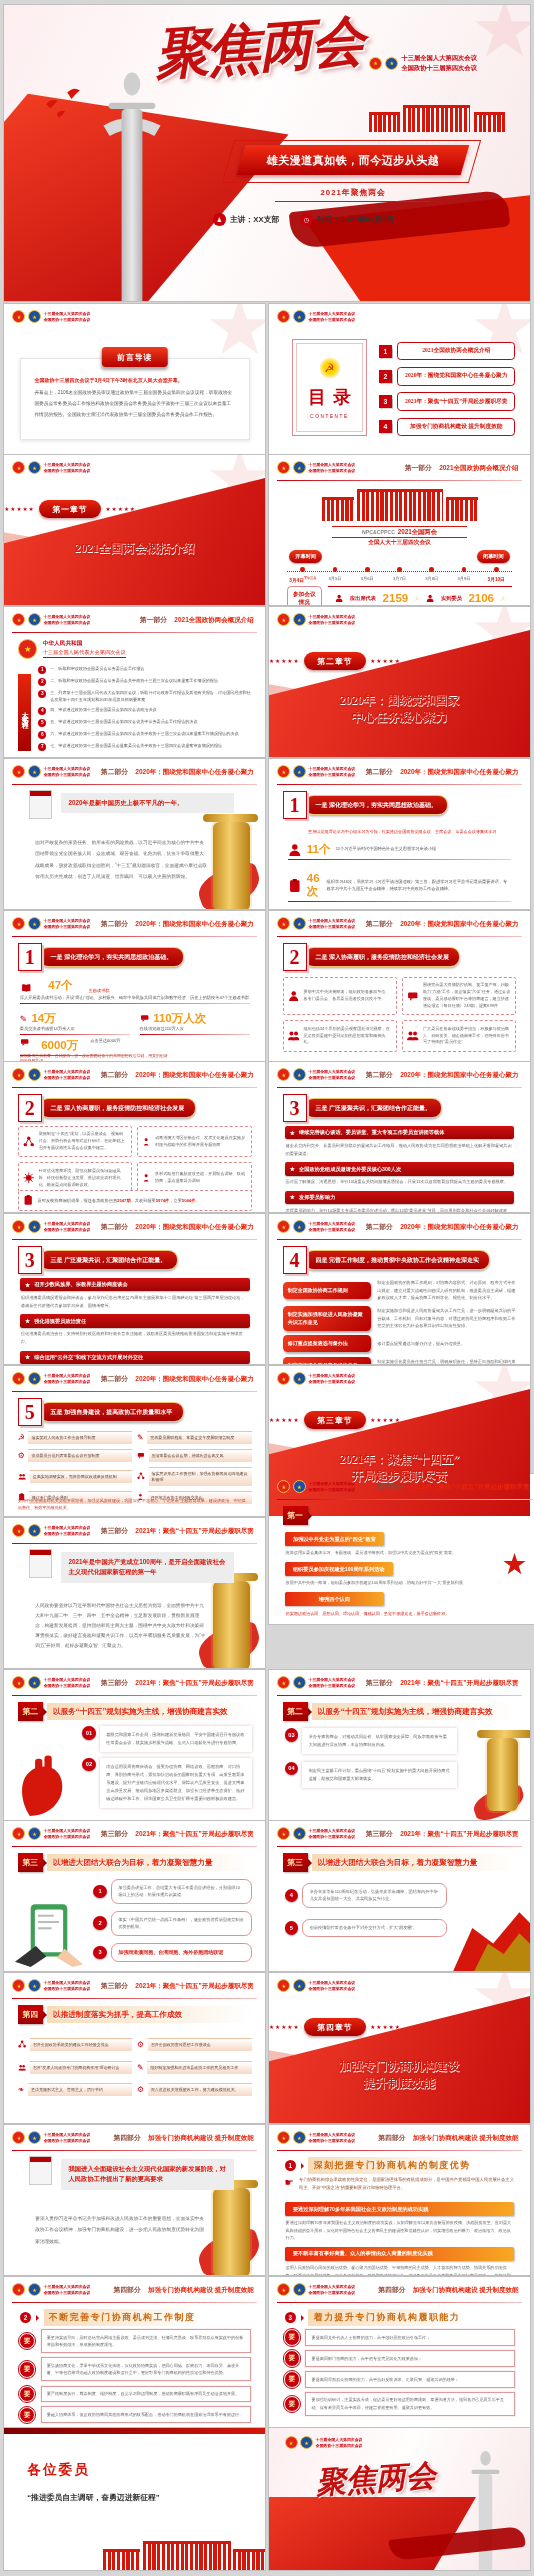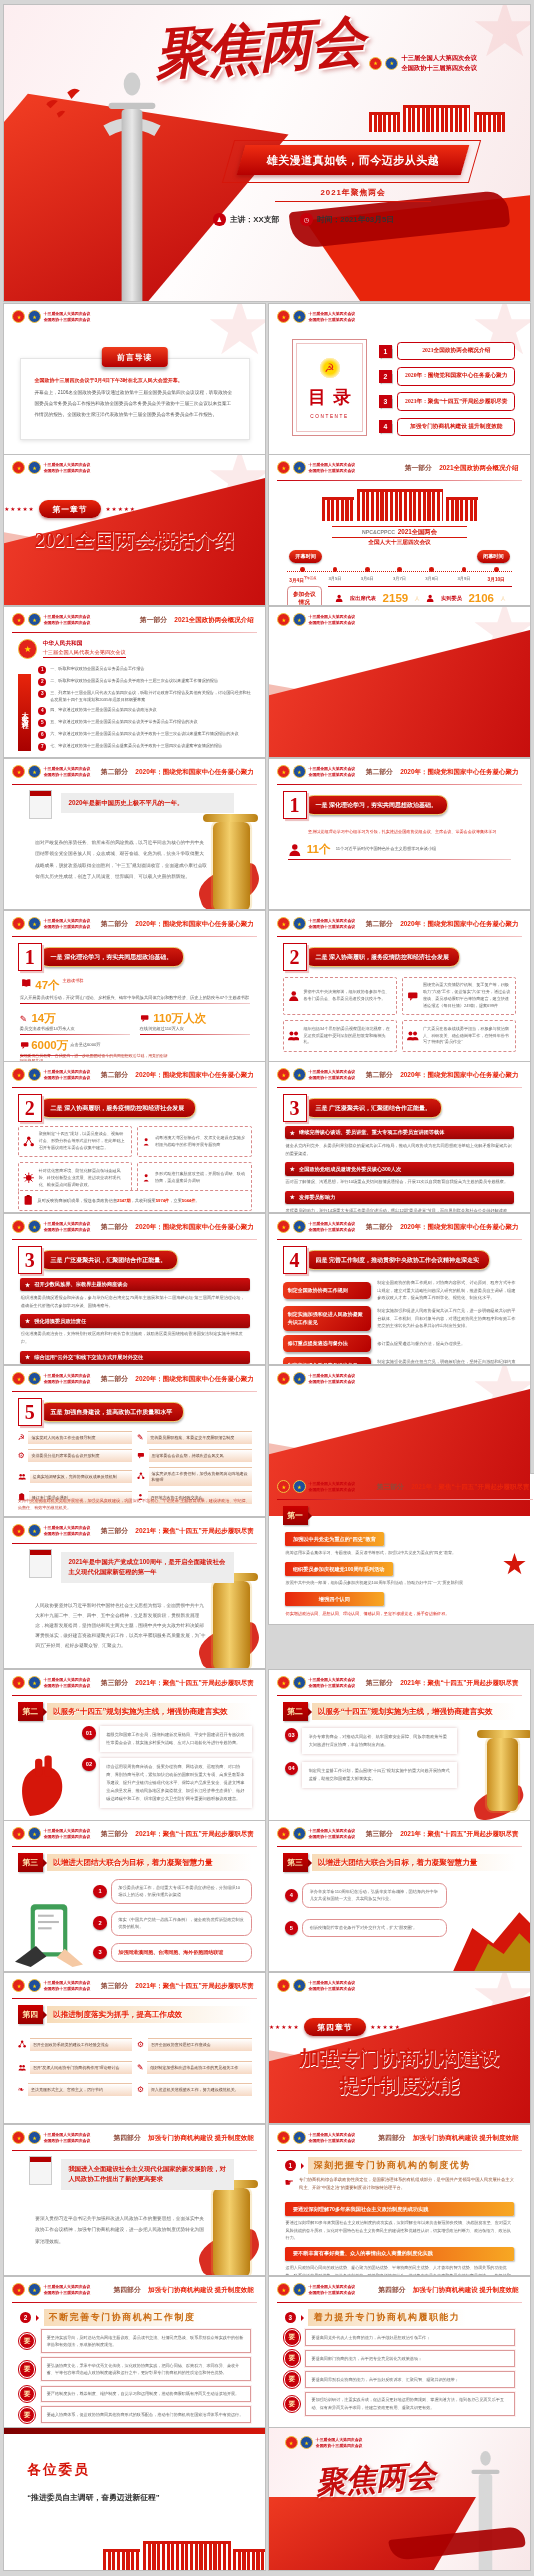--- a/index.html
+++ b/index.html
@@ -13,21 +13,21 @@
   .emb.cp{background:#1e4f9c;border:0.5px solid #f0c040;}
   .hm{font-size:3.9px;color:#c7000b;font-weight:bold;line-height:1.5;}
   .hp{margin-left:auto;display:flex;align-items:baseline;gap:7.3px;padding-right:3.1px;}
   .hp .pl{font-family:"Liberation Serif",serif;font-size:6.8px;color:#8f4a3a;font-weight:bold;}
   .hp .pt{font-size:6.5px;color:#e8250c;font-weight:bold;}
   .hrule{position:absolute;left:8.3px;top:25px;right:8.3px;height:1px;background:linear-gradient(90deg,#c7000b,#f3c4c4);z-index:3;}
   
   .secmid{position:absolute;left:0;right:0;top:45px;text-align:center;z-index:2;}
   .starrow{display:flex;align-items:center;gap:4.2px;color:#c7000b;font-size:5.7px;letter-spacing:1px;}
   .secpill{background:linear-gradient(180deg,#e8250c,#a80000);color:#fff;font-size:7.8px;font-weight:bold;padding:3.7px 13.6px;border-radius:9.4px;box-shadow:0 1.6px 2.6px rgba(120,0,0,.4);}
-  .sectitle{margin-top:9px;font-family:"Liberation Serif",serif;font-weight:bold;font-size:20px;color:#d5160a;line-height:1.35;text-shadow:0.5px 0.5px 0 #fff,1px 1.6px 2.1px rgba(160,30,30,.35);}
+  .sectitle{margin-top:22px;font-family:"Liberation Serif",serif;font-weight:bold;font-size:12px;color:#d5160a;line-height:1.35;text-shadow:0.5px 0.5px 0 #fff,1px 1.6px 2.1px rgba(160,30,30,.35);}
   .secdiag{position:absolute;left:-21px;bottom:-63px;width:292px;height:156px;background:linear-gradient(115deg,#ef3b28,#c40b0b);transform:skewY(-14deg);z-index:1;}
   .secdiag2{position:absolute;right:-31px;bottom:-78px;width:292px;height:125px;background:#f4beb4;transform:skewY(10deg);z-index:0;}
   
   .nrow{position:absolute;left:13.6px;top:32px;right:13.6px;display:flex;align-items:center;z-index:2;}
   .nbox{width:22px;height:26px;border:1.6px solid #c7000b;color:#c7000b;background:#fff;font-size:20px;font-weight:bold;display:flex;align-items:center;justify-content:center;box-shadow:2.1px 2.1px 0 #ecc3c3;z-index:2;flex:none;font-family:"Liberation Serif",serif;}
   .nban{margin-left:-2.6px;background:linear-gradient(180deg,#d11a0e,#a40000);color:#fff;font-size:6px;font-weight:bold;padding:4.2px 10.4px;border-radius:9.4px;border:0.5px solid #e9c46a;box-shadow:0 1.6px 2.1px rgba(0,0,0,.3);}
   
   .bigv{color:#f59a13;font-weight:bold;font-size:11.5px;font-family:"Liberation Sans",sans-serif;}
   .stattx{font-size:4.2px;color:#555;line-height:1.6;}
   .statline{height:1px;background:linear-gradient(90deg,#c7000b,#f0caca);margin-top:1.6px;}
@@ -411,20 +411,31 @@
   <section class="s" style="left:269px;top:607px;width:261px;height:150px">
     <div class="wm">★</div>
     <div class="hdr">
       <span class="emb nat">★</span>
       <span class="emb cp">★</span>
       <div class="hm">
           <div>十三届全国人大第四次会议</div>
           <div>全国政协十三届第四次会议</div>
         </div>
     </div>
+    <div class="secmid">
+      <div class="starrow">
+          <span>★★★★★</span>
+          <span class="secpill">第二章节</span>
+          <span>★★★★★</span>
+        </div>
+      <div class="sectitle">
+          <div>2020年：围绕党和国家</div>
+          <div>中心任务凝心聚力</div>
+        </div>
+    </div>
     <div class="secdiag2"></div>
     <div class="secdiag"></div>
   </section>
 
   <section class="s" style="left:4.2px;top:759px;width:261px;height:150px">
     <div class="hdr">
       <span class="emb nat">★</span>
       <span class="emb cp">★</span>
       <div class="hm">
           <div>十三届全国人大第四次会议</div>
@@ -466,20 +477,31 @@
       <div style="display:flex;align-items:center;gap:5.2px">
         <svg class="svgic" width="13.6" height="13.6" viewBox="0 0 20 20">
             <circle cx="10" cy="6" r="4"></circle>
             <path d="M2 19a8 8 0 0 1 16 0z"></path>
           </svg>
         <span class="bigv">11个</span>
         <span class="stattx">11个习近平新时代中国特色社会主义思想学习座谈小组</span>
       </div>
       <div class="statline"></div>
     </div>
+    <div style="position:absolute;left:19px;right:19px;top:113px;z-index:2">
+      <div style="display:flex;align-items:center;gap:5.2px">
+        <svg class="svgic" width="13.6" height="13.6" viewBox="0 0 20 20">
+            <rect x="3" y="2" width="14" height="17" rx="2"></rect>
+            <rect x="7" y="0" width="6" height="4" fill="#a00"></rect>
+          </svg>
+        <span class="bigv">46次</span>
+        <span class="stattx">组织学习46次，系统学习《习近平谈治国理政》第三卷，跟进学习习近平总书记最新重要讲话，专题学习中共十九届五中全会精神，持续学习中央政协工作会议精神。</span>
+      </div>
+      <div class="statline"></div>
+    </div>
   </section>
 
   <section class="s" style="left:4.2px;top:911px;width:261px;height:150px">
     <div class="hdr">
       <span class="emb nat">★</span>
       <span class="emb cp">★</span>
       <div class="hm">
           <div>十三届全国人大第四次会议</div>
           <div>全国政协十三届第四次会议</div>
         </div>
@@ -487,21 +509,21 @@
           <span class="pl">第二部分</span>
           <span class="pt">2020年：围绕党和国家中心任务凝心聚力</span>
         </div>
     </div>
     <div class="hrule"></div>
     <div class="nrow">
         <div class="nbox">1</div>
         <div class="nban">一是 深化理论学习，夯实共同思想政治基础。</div>
       </div>
     <div style="position:absolute;left:15.6px;right:15.6px;top:67px;z-index:2">
-      <div style="display:flex;align-items:flex-start;gap:3px">
+      <div style="display:flex;align-items:flex-end;gap:16px">
         <svg class="svgic" width="12.5" height="10.4" viewBox="0 0 20 20">
             <path d="M10 4C8 2 4 2 2 3v13c2-1 6-1 8 1 2-2 6-2 8-1V3c-2-1-6-1-8 1z"></path>
           </svg>
         <span class="bigv">47个</span>
         <span style="font-size:4.2px;color:#d5160a">主题读书群</span>
       </div>
       <div class="stattx" style="margin-top:2.1px">深入开展委员读书活动，开设“两山”理论、乡村振兴、铸牢中华民族共同体意识和数字经济、历史上的防疫等47个主题读书群</div>
       <div class="statline"></div>
     </div>
     <div style="position:absolute;left:15.6px;top:100px;width:110px;z-index:2">
@@ -517,21 +539,21 @@
         <svg class="svgic" width="9.4" height="8.3" viewBox="0 0 20 20">
             <rect x="1" y="3" width="18" height="11" rx="2"></rect>
             <path d="M5 14v5l5-5z"></path>
           </svg>
         <span class="bigv">110万人次</span>
       </div>
       <div class="stattx">在线浏览超过110万人次</div>
       <div class="statline"></div>
     </div>
     <div style="position:absolute;left:15.6px;top:127px;width:110px;z-index:2">
-      <div style="display:flex;align-items:center;gap:2px">
+      <div style="display:flex;gap:12px">
         <svg class="svgic" width="9.4" height="8.3" viewBox="0 0 20 20">
             <rect x="1" y="3" width="18" height="11" rx="2"></rect>
             <path d="M5 14v5l5-5z"></path>
           </svg>
         <span class="bigv">6000万</span>
         <span class="stattx">点击量达6000万</span>
       </div>
       <div class="statline"></div>
     </div>
     <div style="position:absolute;left:15.6px;right:94px;top:142px;font-size:3.9px;color:#c0392b;z-index:2">实现委员自我教育、自我提高，进一步巩固团结奋斗的共同思想政治基础，用党的创新理论凝聚共识。</div>
@@ -840,20 +862,31 @@
   </section>
 
   <section class="s" style="left:269px;top:1366px;width:261px;height:150px">
     <div class="wm">★</div>
     <div class="hdr">
       <span class="emb nat">★</span>
       <span class="emb cp">★</span>
       <div class="hm">
           <div>十三届全国人大第四次会议</div>
           <div>全国政协十三届第四次会议</div>
+        </div>
+    </div>
+    <div class="secmid">
+      <div class="starrow">
+          <span>★★★★★</span>
+          <span class="secpill">第三章节</span>
+          <span>★★★★★</span>
+        </div>
+      <div class="sectitle">
+          <div>2021年：聚焦“十四五”</div>
+          <div>开局起步履职尽责</div>
         </div>
     </div>
     <div class="secdiag2"></div>
     <div class="secdiag"></div>
   </section>
 
   <section class="s" style="left:4.2px;top:1518px;width:261px;height:150px">
     <div class="hdr">
       <span class="emb nat">★</span>
       <span class="emb cp">★</span>

